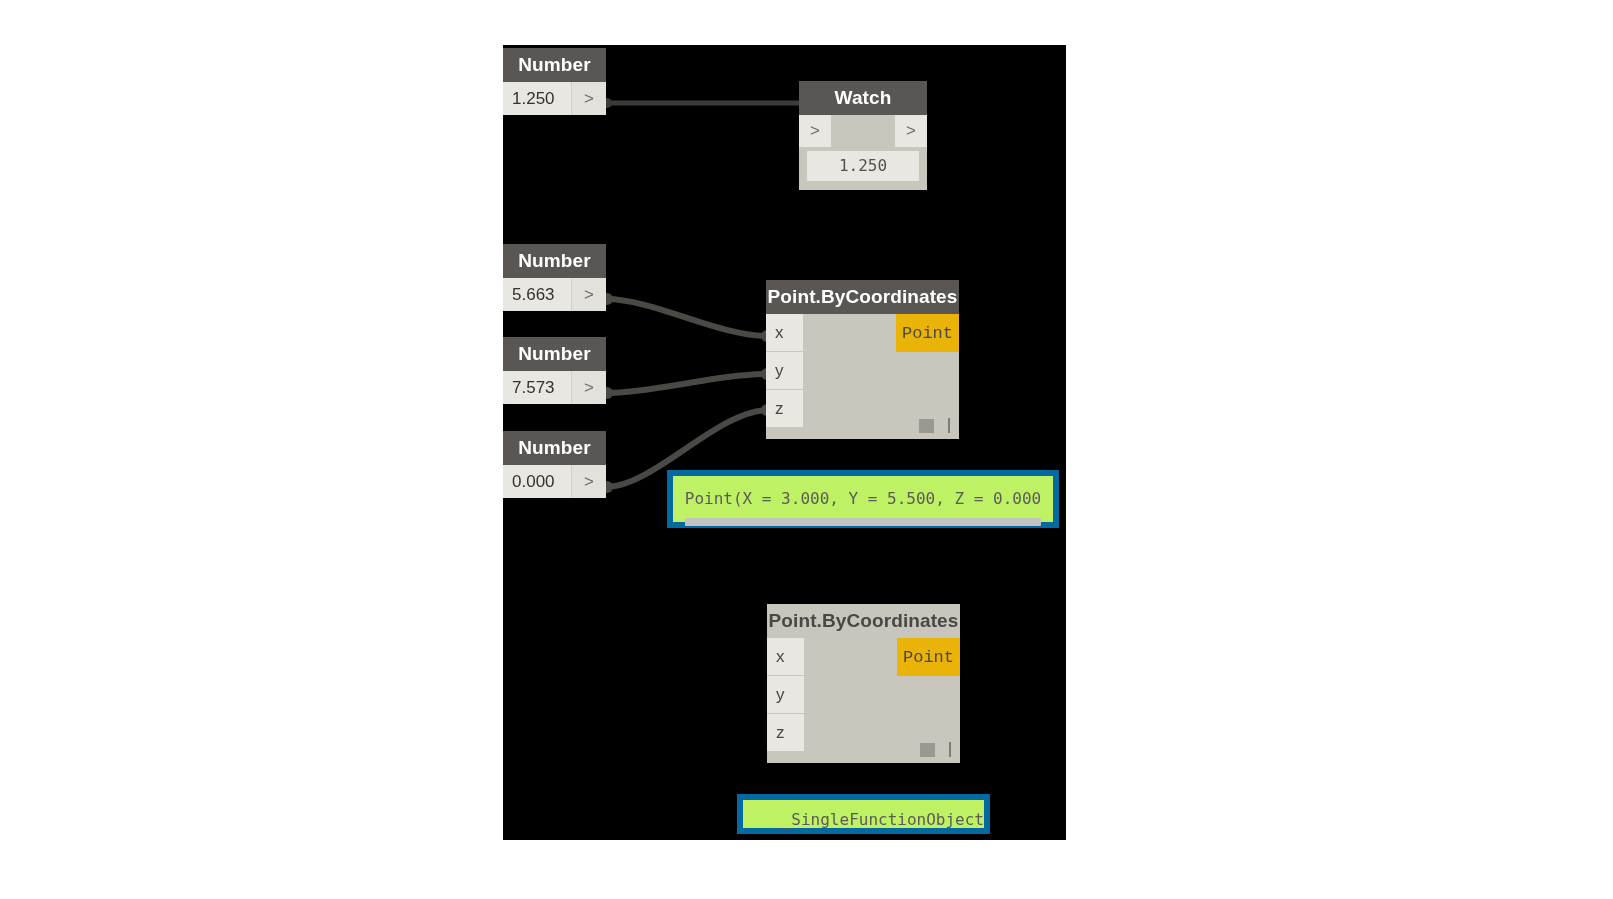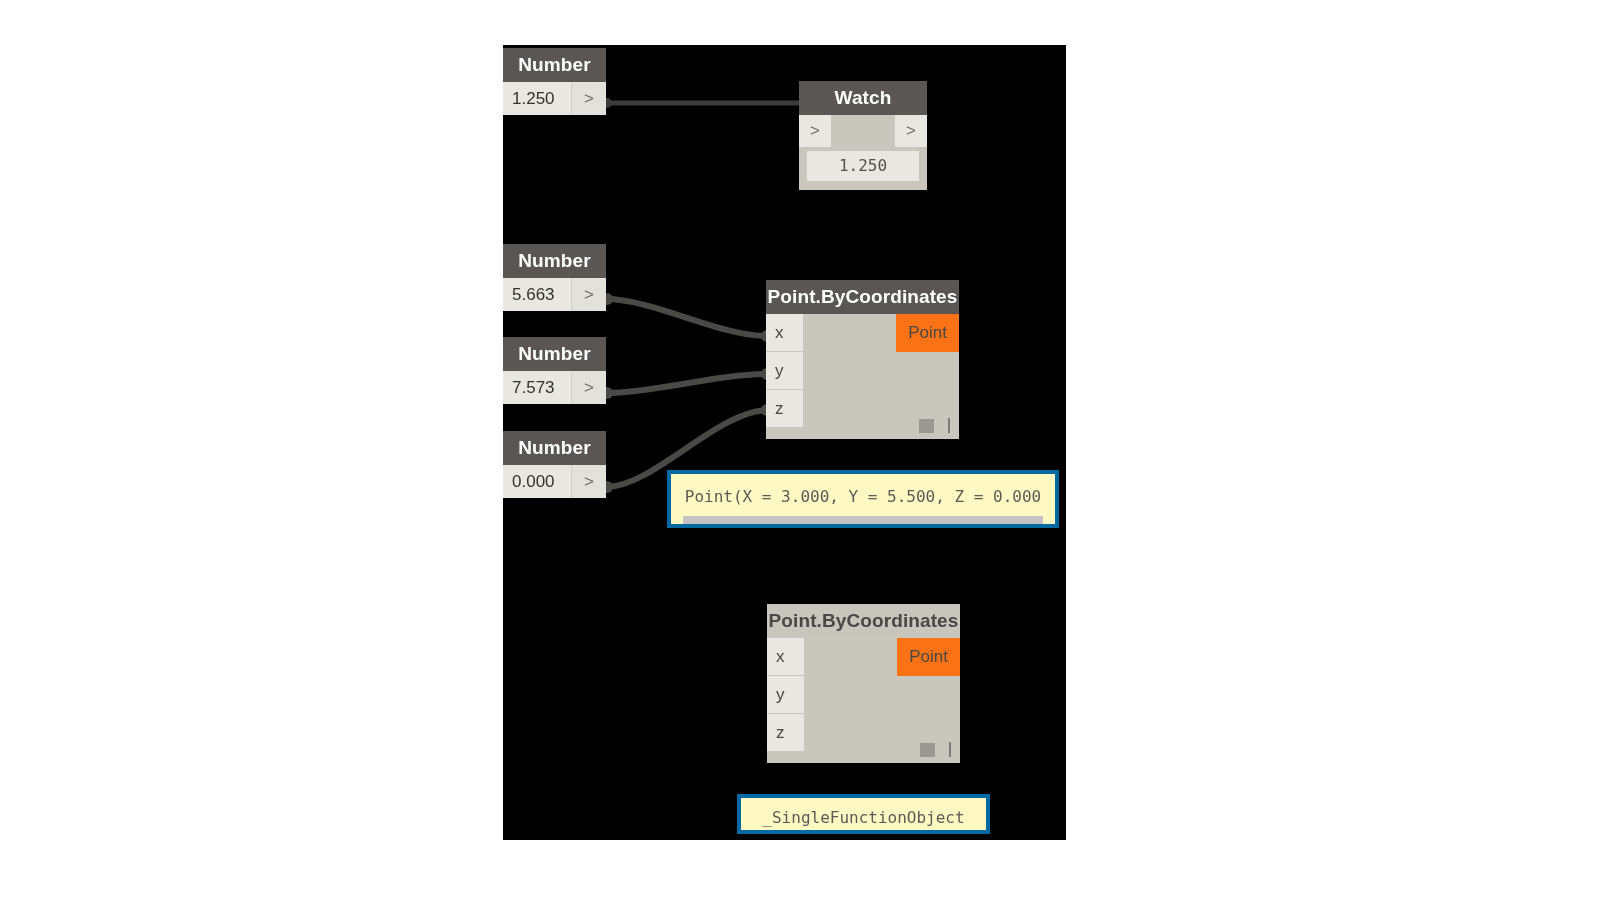--- a/index.html
+++ b/index.html
@@ -147,27 +147,28 @@
     padding-left: 9px;
     box-sizing: border-box;
     border-bottom: 1px solid #c9c6be;
   }
   .pbc-out {
     position: absolute;
     right: 0;
     top: 0;
     width: 63px;
     height: 38px;
-    background: #f97316;
+    background: #eab308;
     color: #4a4845;
     font-size: 17px;
     display: flex;
     align-items: center;
     justify-content: center;
     box-sizing: border-box;
+    font-family: Liberation Mono, monospace;
   }
   .pbc-footer {
     position: absolute;
     right: 9px;
     bottom: 6px;
     display: flex;
     align-items: center;
     gap: 14px;
   }
   .pbc-glyph-square {
@@ -180,22 +181,22 @@
     width: 2px;
     height: 15px;
     background: #7e7b76;
     display: block;
   }
 
   
   .preview {
     position: absolute;
     box-sizing: border-box;
-    background: #fef9c3;
-    border: 4px solid #0369a1;
+    background: #bef264;
+    border: 6px solid #0369a1;
     box-shadow: 0 1px 2px rgba(0,0,0,0.16);
   }
   .preview-text {
     font-family: "DejaVu Sans Mono", monospace;
     font-size: 16px;
     color: #5c5a57;
     white-space: nowrap;
     overflow: hidden;
     padding: 13px 0 6px 0;
     text-align: center;
@@ -205,21 +206,21 @@
     margin: 4px 12px 7px 12px;
     background: #c3c3c3;
     border-radius: 1px;
   }
   .preview-simple {
     font-family: "DejaVu Sans Mono", monospace;
     font-size: 16px;
     color: #5c5a57;
     white-space: nowrap;
     overflow: hidden;
-    text-align: center;
+    text-align: right;
     padding: 10px 0 11px 0;
   }
 </style>
 </head>
 <body>
 
 <div id="stage">
 
   <div id="canvas">
 

